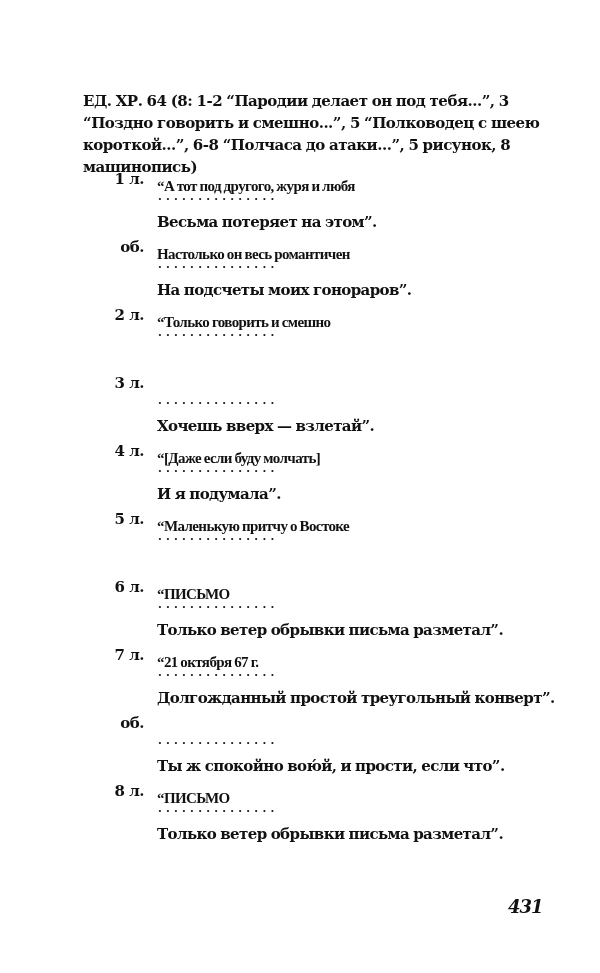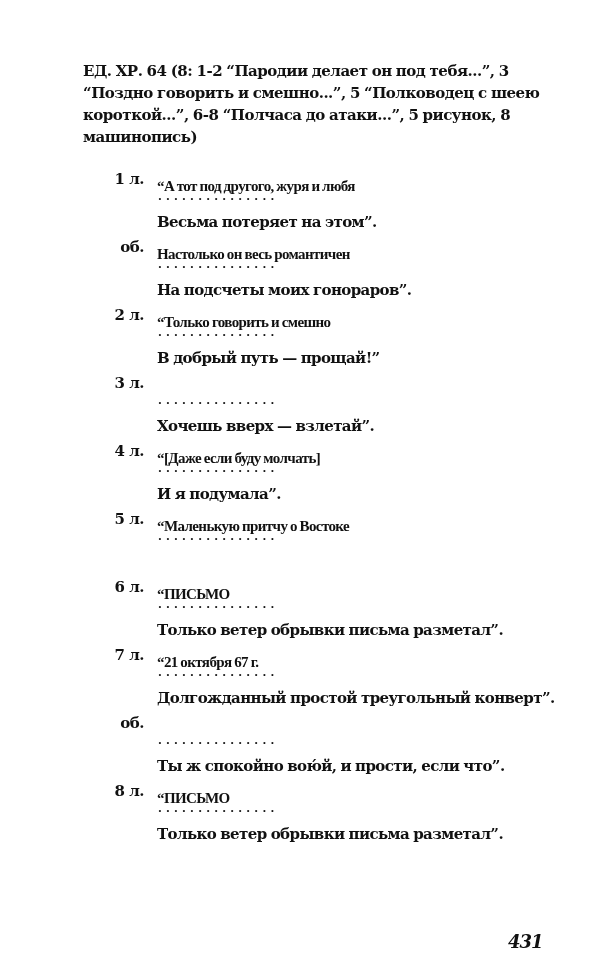--- a/index.html
+++ b/index.html
@@ -2,21 +2,21 @@
 <html><head>
 <meta charset="utf-8">
 <style>
   html, body { margin: 0; padding: 0; background: #ffffff; }
   body {
     width: 600px; height: 973px; position: relative; overflow: hidden;
     font-family: "DejaVu Serif", "Liberation Serif", serif;
     color: #111111;
   }
   .header {
-    position: absolute; left: 83px; top: 60px; width: 470px;
+    position: absolute; left: 83px; top: 90px; width: 470px;
     font-size: 15px; line-height: 22px; font-weight: bold;
     letter-spacing: -0.5px; word-spacing: -0.5px;
   }
   .entries { position: absolute; left: 0; top: 168px; width: 600px; }
   .entry { position: relative; height: 68px; }
   .label {
     position: absolute; left: 100px; top: 2px; width: 44px; text-align: right;
     font-size: 15px; font-weight: bold; letter-spacing: -0.5px;
   }
   .first, .last {
@@ -25,21 +25,21 @@
   }
   .first { top: 10px; font-family: Liberation Serif, serif; }
   .dots {
     position: absolute; left: 158px; top: 22px; font-size: 11px;
     font-weight: bold; letter-spacing: 4.2px; white-space: nowrap;
   }
   .last { top: 45px; }
   .page-number {
     position: absolute; left: 508px; top: 896px;
     font-size: 18px; font-weight: bold; font-style: italic;
-    font-family: "DejaVu Serif", serif; letter-spacing: -1px; margin-top: 35px;
+    font-family: "DejaVu Serif", serif; letter-spacing: -1px;
   }
 </style>
 </head>
 <body>
 
 <div class="header">ЕД. ХР. 64 (8: 1-2 “Пародии делает он под тебя...”, 3 “Поздно говорить и смешно...”, 5 “Полководец с шеею короткой...”, 6-8 “Полчаса до атаки...”, 5 рисунок, 8 машинопись)</div>
 
 <div class="entries">
   <div class="entry">
     <span class="label">1 л.</span>
@@ -50,21 +50,20 @@
   <div class="entry">
     <span class="label">об.</span>
     <span class="first">Настолько он весь романтичен</span>
     <span class="dots">...............</span>
     <span class="last">На подсчеты моих гонораров”.</span>
   </div>
   <div class="entry">
     <span class="label">2 л.</span>
     <span class="first">“Только говорить и смешно</span>
     <span class="dots">...............</span>
-    <span class="last">В добрый путь — прощай!”</span>
   </div>
   <div class="entry">
     <span class="label">3 л.</span>
     <span class="dots">...............</span>
     <span class="last">Хочешь вверх — взлетай”.</span>
   </div>
   <div class="entry">
     <span class="label">4 л.</span>
     <span class="first">“[Даже если буду молчать]</span>
     <span class="dots">...............</span>

